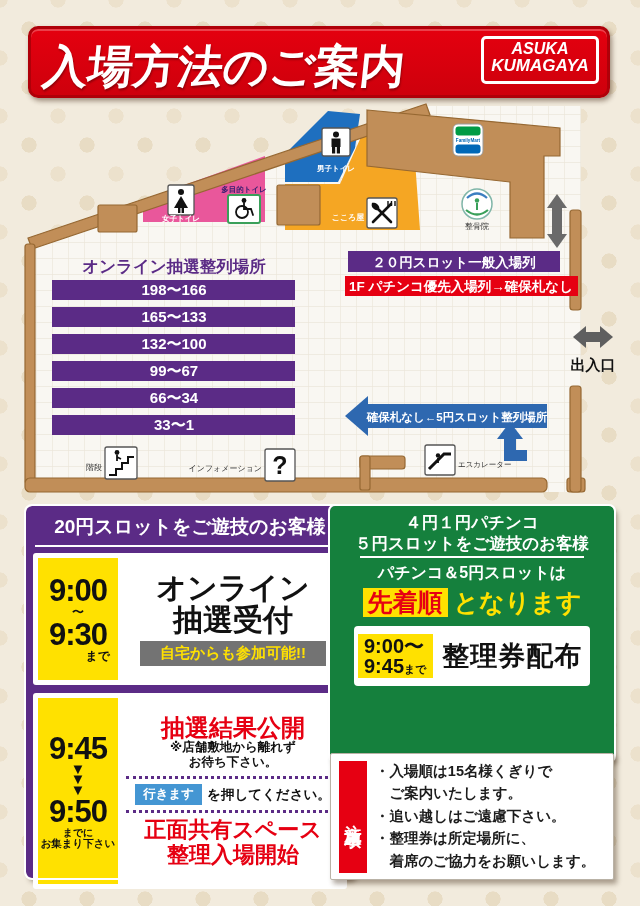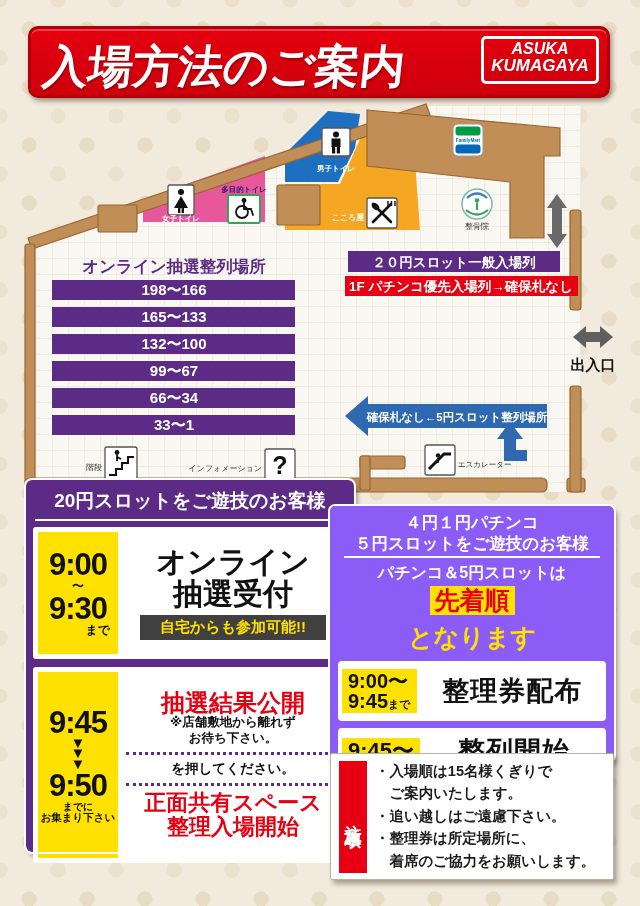--- a/index.html
+++ b/index.html
@@ -34,55 +34,55 @@
     border:3px solid #fff;border-radius:5px;color:#fff;
     font-weight:900;font-style:italic;text-align:center;line-height:1.0;
     padding-top:2px;box-sizing:border-box;
   }
   .brand .l1{font-size:16px;display:block;}
   .brand .l2{font-size:17px;display:block;}
   
   .map{left:20px;top:98px;width:600px;height:402px;}
   
   .panel-left{
-    left:26px;top:480px;width:328px;height:372px;
+    left:26px;top:506px;width:328px;height:372px;
     background:#5B2B86;border-radius:6px;outline:2px solid #fff;
     box-shadow:3px 4px 5px rgba(60,40,20,.5);
     box-sizing:border-box;padding:4px 7px 7px 7px;
   }
   .pl-header{color:#fff;font-weight:900;font-size:19px;text-align:center;padding:4px 0 5px 0;}
   .pl-hr{border:0;border-top:2px solid #fff;margin:0 2px 6px 2px;}
   .white-box{background:#fff;border-radius:3px;padding:5px;display:flex;gap:6px;}
   .ybox{background:#FFE100;display:flex;flex-direction:column;align-items:center;justify-content:center;padding:3px 2px;box-sizing:border-box;}
   .t-big{font-size:31px;font-weight:900;color:#111;line-height:1.0;letter-spacing:-1px;}
   .t-small{font-size:12px;font-weight:900;color:#111;line-height:1.1;}
   .step1-right{flex:1;display:flex;flex-direction:column;align-items:center;justify-content:center;}
   .step1-title{font-size:30px;font-weight:900;color:#111;line-height:1.04;letter-spacing:0px;}
-  .note-red{margin-top:6px;background:#404040;color:#FFE100;font-weight:900;font-size:15px;padding:3px 20px;text-align:left;}
+  .note-red{margin-top:6px;background:#737373;color:#FFE100;font-weight:900;font-size:15px;padding:3px 20px;text-align:left;}
   .gap{height:8px;}
   .chev{font-size:15px;line-height:.72;color:#111;font-weight:900;}
   .step2-right{flex:1;display:flex;flex-direction:column;justify-content:center;}
   .result-title{color:#E60012;font-weight:900;font-size:24px;text-align:center;line-height:1.05;}
   .result-note{color:#111;font-weight:700;font-size:12.5px;text-align:center;line-height:1.25;}
   .dotted{border:0;border-top:3px dotted #5B2B86;margin:5px 2px;}
   .btn-row{display:flex;align-items:center;justify-content:center;gap:5px;}
   .blue-btn{background:#4496D3;color:#fff;font-weight:700;font-size:12.5px;padding:2px 8px;}
   .btn-suffix{color:#111;font-weight:900;font-size:13.5px;}
   .final-red{color:#E60012;font-weight:900;font-size:22px;text-align:center;line-height:1.12;}
   
   .panel-right{
     left:330px;top:506px;width:284px;height:255px;
-    background:#8b5cf6;border-radius:5px;outline:2px solid #fff;
+    background:#15803d;border-radius:5px;outline:2px solid #fff;
     box-shadow:3px 4px 5px rgba(60,40,20,.5);
-    box-sizing:border-box;padding:6px 8px;
+    box-sizing:border-box;padding:6px 24px;
   }
   .pr-header{color:#fff;font-weight:900;font-size:16.5px;text-align:center;line-height:1.25;}
   .pr-hr{border:0;border-top:2px solid #fff;margin:3px 6px 5px 6px;}
   .pr-sub{color:#fff;font-weight:900;font-size:16px;text-align:center;}
-  .hl-row{display:flex;justify-content:center;align-items:center;gap:6px;margin-top:2px;flex-direction:column;}
+  .hl-row{display:flex;justify-content:center;align-items:center;gap:6px;margin-top:2px;}
   .hl-box{background:#FFE100;color:#E60012;font-weight:900;font-size:25px;padding:0 5px;line-height:1.15;}
   .hl-suffix{color:#FFE100;font-weight:900;font-size:25px;}
   .pr-row{background:#fff;border-radius:4px;margin-top:7px;display:flex;align-items:center;padding:4px;gap:6px;}
   .pr-time{background:#FFE100;padding:2px 6px;font-weight:900;color:#111;line-height:1.0;}
   .pr-time .ln1{font-size:20px;display:block;text-align:left;}
   .pr-time .ln2{font-size:20px;display:block;text-align:center;}
   .pr-time .sm{font-size:11px;}
   .pr-label{flex:1;text-align:center;font-weight:900;color:#111;font-size:27px;letter-spacing:1px;}
   
   .notes{
@@ -290,20 +290,21 @@
       <span class="t-big">9:50</span>
       <span class="t-small" style="font-size:10px;">までに</span>
       <span class="t-small" style="font-size:10.5px;">お集まり下さい</span>
     </div>
     <div class="step2-right">
       <div class="result-title">抽選結果公開</div>
       <div class="result-note">※店舗敷地から離れず</div>
       <div class="result-note">お待ち下さい。</div>
       <hr class="dotted">
       <div class="btn-row">
+        <span class="blue-btn">行きます</span>
         <span class="btn-suffix">を押してください。</span>
       </div>
       <hr class="dotted">
       <div class="final-red">正面共有スペース</div>
       <div class="final-red">整理入場開始</div>
     </div>
   </div>
 </div>
 
 <div class="abs panel-right">
@@ -315,26 +316,20 @@
     <span class="hl-box">先着順</span>
     <span class="hl-suffix">となります</span>
   </div>
   <div class="pr-row" style="height:52px;">
     <div class="pr-time">
       <span class="ln1">9:00〜</span>
       <span class="ln2"><span>9:45</span><span class="sm">まで</span></span>
     </div>
     <div class="pr-label">整理券配布</div>
   </div>
-  <div class="pr-row" style="height:38px;">
-    <div class="pr-time">
-      <span class="ln1" style="font-size:22px;">9:45〜</span>
-    </div>
-    <div class="pr-label">整列開始</div>
-  </div>
 </div>
 
 <div class="abs notes">
   <div class="notes-tab">注意事項</div>
   <div class="notes-body">
     <div class="notes-line">・入場順は15名様くぎりで</div>
     <div class="notes-line">　ご案内いたします。</div>
     <div class="notes-line">・追い越しはご遠慮下さい。</div>
     <div class="notes-line">・整理券は所定場所に、</div>
     <div class="notes-line">　着席のご協力をお願いします。</div>

